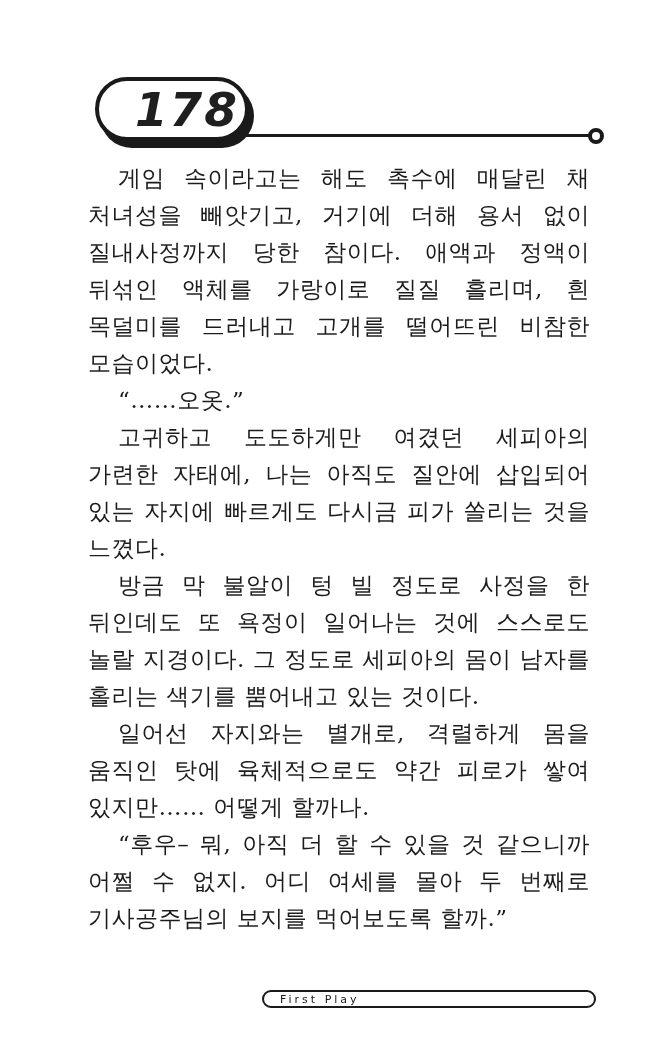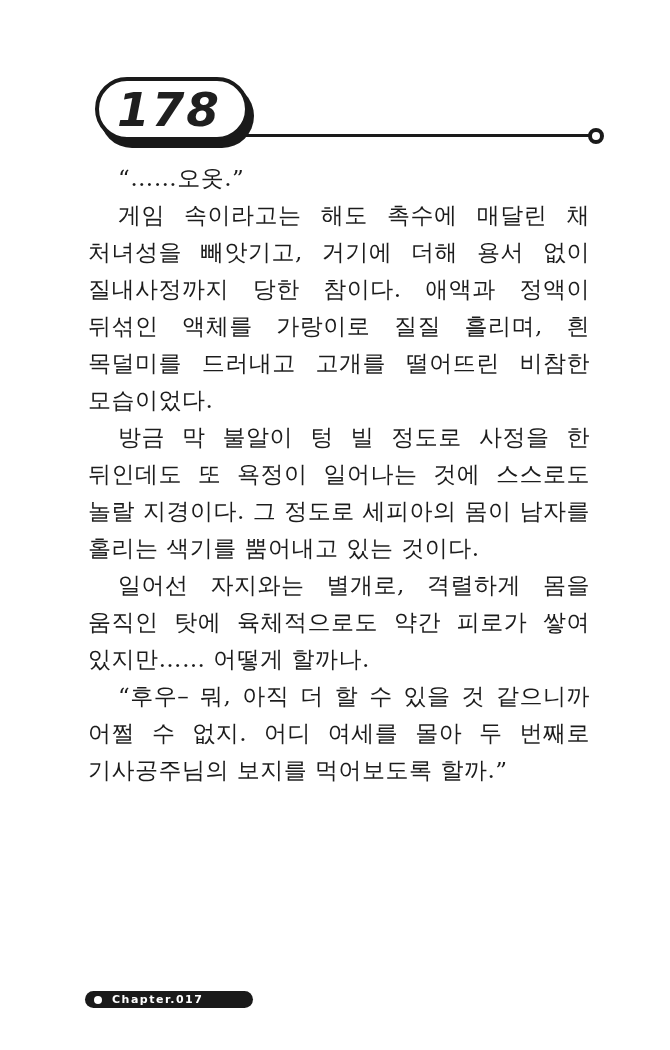--- a/index.html
+++ b/index.html
@@ -20,21 +20,21 @@
     left: 95px;
     top: 77px;
     width: 146px;
     height: 56px;
     background: #ffffff;
     border: 4px solid #1a1a1a;
     border-radius: 34px;
     box-shadow: 5px 7px 0 #1a1a1a;
     display: flex;
     align-items: center;
-    justify-content: center;
+    justify-content: flex-end;
     z-index: 2;
   }
   .page-number {
     font-family: "DejaVu Sans", "Liberation Sans", sans-serif;
     font-weight: bold;
     font-style: italic;
     font-size: 47px;
     letter-spacing: 2px;
     color: #1f1f1f;
     padding-right: 6px;
@@ -131,25 +131,25 @@
 
 <div class="page">
 
   <div class="page-number-badge">
     <span class="page-number">178</span>
   </div>
   <div class="header-rule"></div>
   <div class="header-ring"></div>
 
   <div class="page-body">
+      <p class="para">게임 속이라고는 해도 촉수에 매달린 채 처녀성을 빼앗기고, 거기에 더해 용서 없이 질내사정까지 당한 참이다. 애액과 정액이 뒤섞인 액체를 가랑이로 질질 흘리며, 흰 목덜미를 드러내고 고개를 떨어뜨린 비참한 모습이었다.</p>
       <p class="para">“……오옷.”</p>
-      <p class="para">게임 속이라고는 해도 촉수에 매달린 채 처녀성을 빼앗기고, 거기에 더해 용서 없이 질내사정까지 당한 참이다. 애액과 정액이 뒤섞인 액체를 가랑이로 질질 흘리며, 흰 목덜미를 드러내고 고개를 떨어뜨린 비참한 모습이었다.</p>
+      <p class="para">고귀하고 도도하게만 여겼던 세피아의 가련한 자태에, 나는 아직도 질안에 삽입되어 있는 자지에 빠르게도 다시금 피가 쏠리는 것을 느꼈다.</p>
       <p class="para">방금 막 불알이 텅 빌 정도로 사정을 한 뒤인데도 또 욕정이 일어나는 것에 스스로도 놀랄 지경이다. 그 정도로 세피아의 몸이 남자를 홀리는 색기를 뿜어내고 있는 것이다.</p>
       <p class="para">일어선 자지와는 별개로, 격렬하게 몸을 움직인 탓에 육체적으로도 약간 피로가 쌓여 있지만…… 어떻게 할까나.</p>
       <p class="para">“후우– 뭐, 아직 더 할 수 있을 것 같으니까 어쩔 수 없지. 어디 여세를 몰아 두 번째로 기사공주님의 보지를 먹어보도록 할까.”</p>
     </div>
 
-  <div class="chapter-badge">
-    <span class="bullet-dot"></span>
-    <span class="chapter-label">Chapter.017</span>
+  <div class="section-badge">
+    <span class="section-label">First Play</span>
   </div>
 
 </div>
 
 </body></html>

